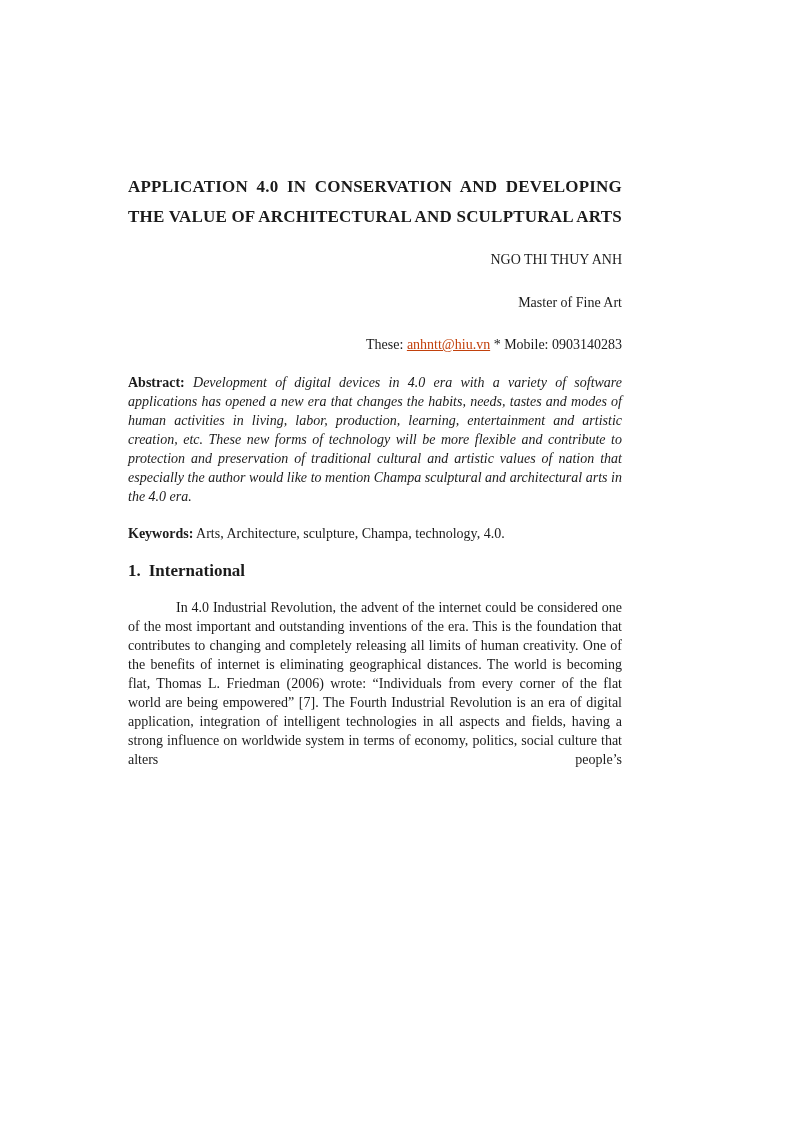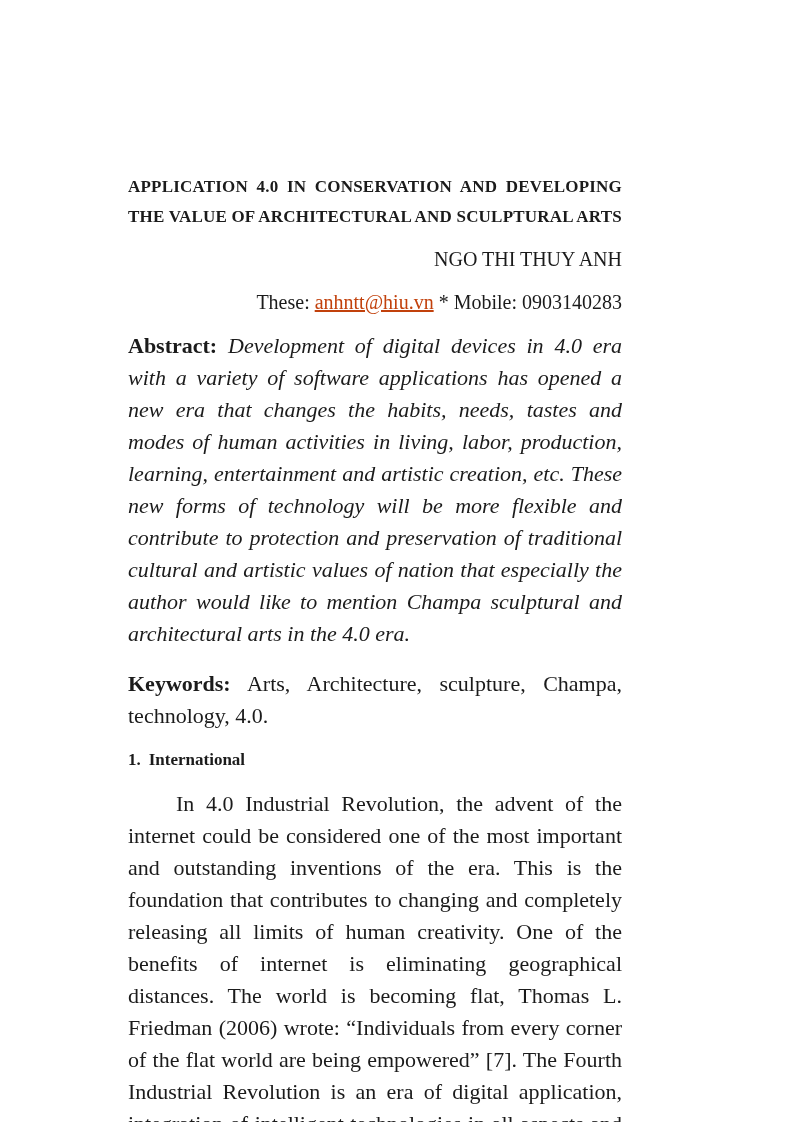--- a/index.html
+++ b/index.html
@@ -22,32 +22,32 @@
   }
   .paper-title {
     font-size: 17px;
     font-weight: bold;
     line-height: 29.5px;
     text-align: justify;
     letter-spacing: 0.2px;
     margin-bottom: 14px;
   }
   p.byline {
-    font-size: 20px;
+    font-size: 14px;
     line-height: 29.5px;
     text-align: right;
     margin-bottom: 13px;
   }
   a.email-link {
     color: #c2410c;
     text-decoration: underline;
   }
   p.body-par {
-    font-size: 22px;
-    line-height: 32px;
+    font-size: 14px;
+    line-height: 19px;
     text-align: justify;
     margin-bottom: 13px;
   }
   .abstract-text { font-style: italic; }
   .bold { font-weight: bold; }
   p.keywords { margin-top: 18px; }
   h2.section-heading {
     font-size: 17px;
     font-weight: bold;
     line-height: 29.5px;
@@ -64,20 +64,21 @@
 </style>
 </head>
 <body>
 
 <div class="page">
 
   <h1 class="paper-title">APPLICATION 4.0 IN CONSERVATION AND DEVELOPING THE VALUE OF ARCHITECTURAL AND SCULPTURAL ARTS</h1>
 
   <p class="byline">NGO THI THUY ANH</p>
 
+  <p class="byline">Master of Fine Art</p>
 
 
   <p class="byline">
     <span>These:</span>
     <a href="#" class="email-link">anhntt@hiu.vn</a>
     <span>* Mobile: 0903140283</span>
   </p>
 
   <p class="body-par">
     <span class="bold">Abstract:</span>

